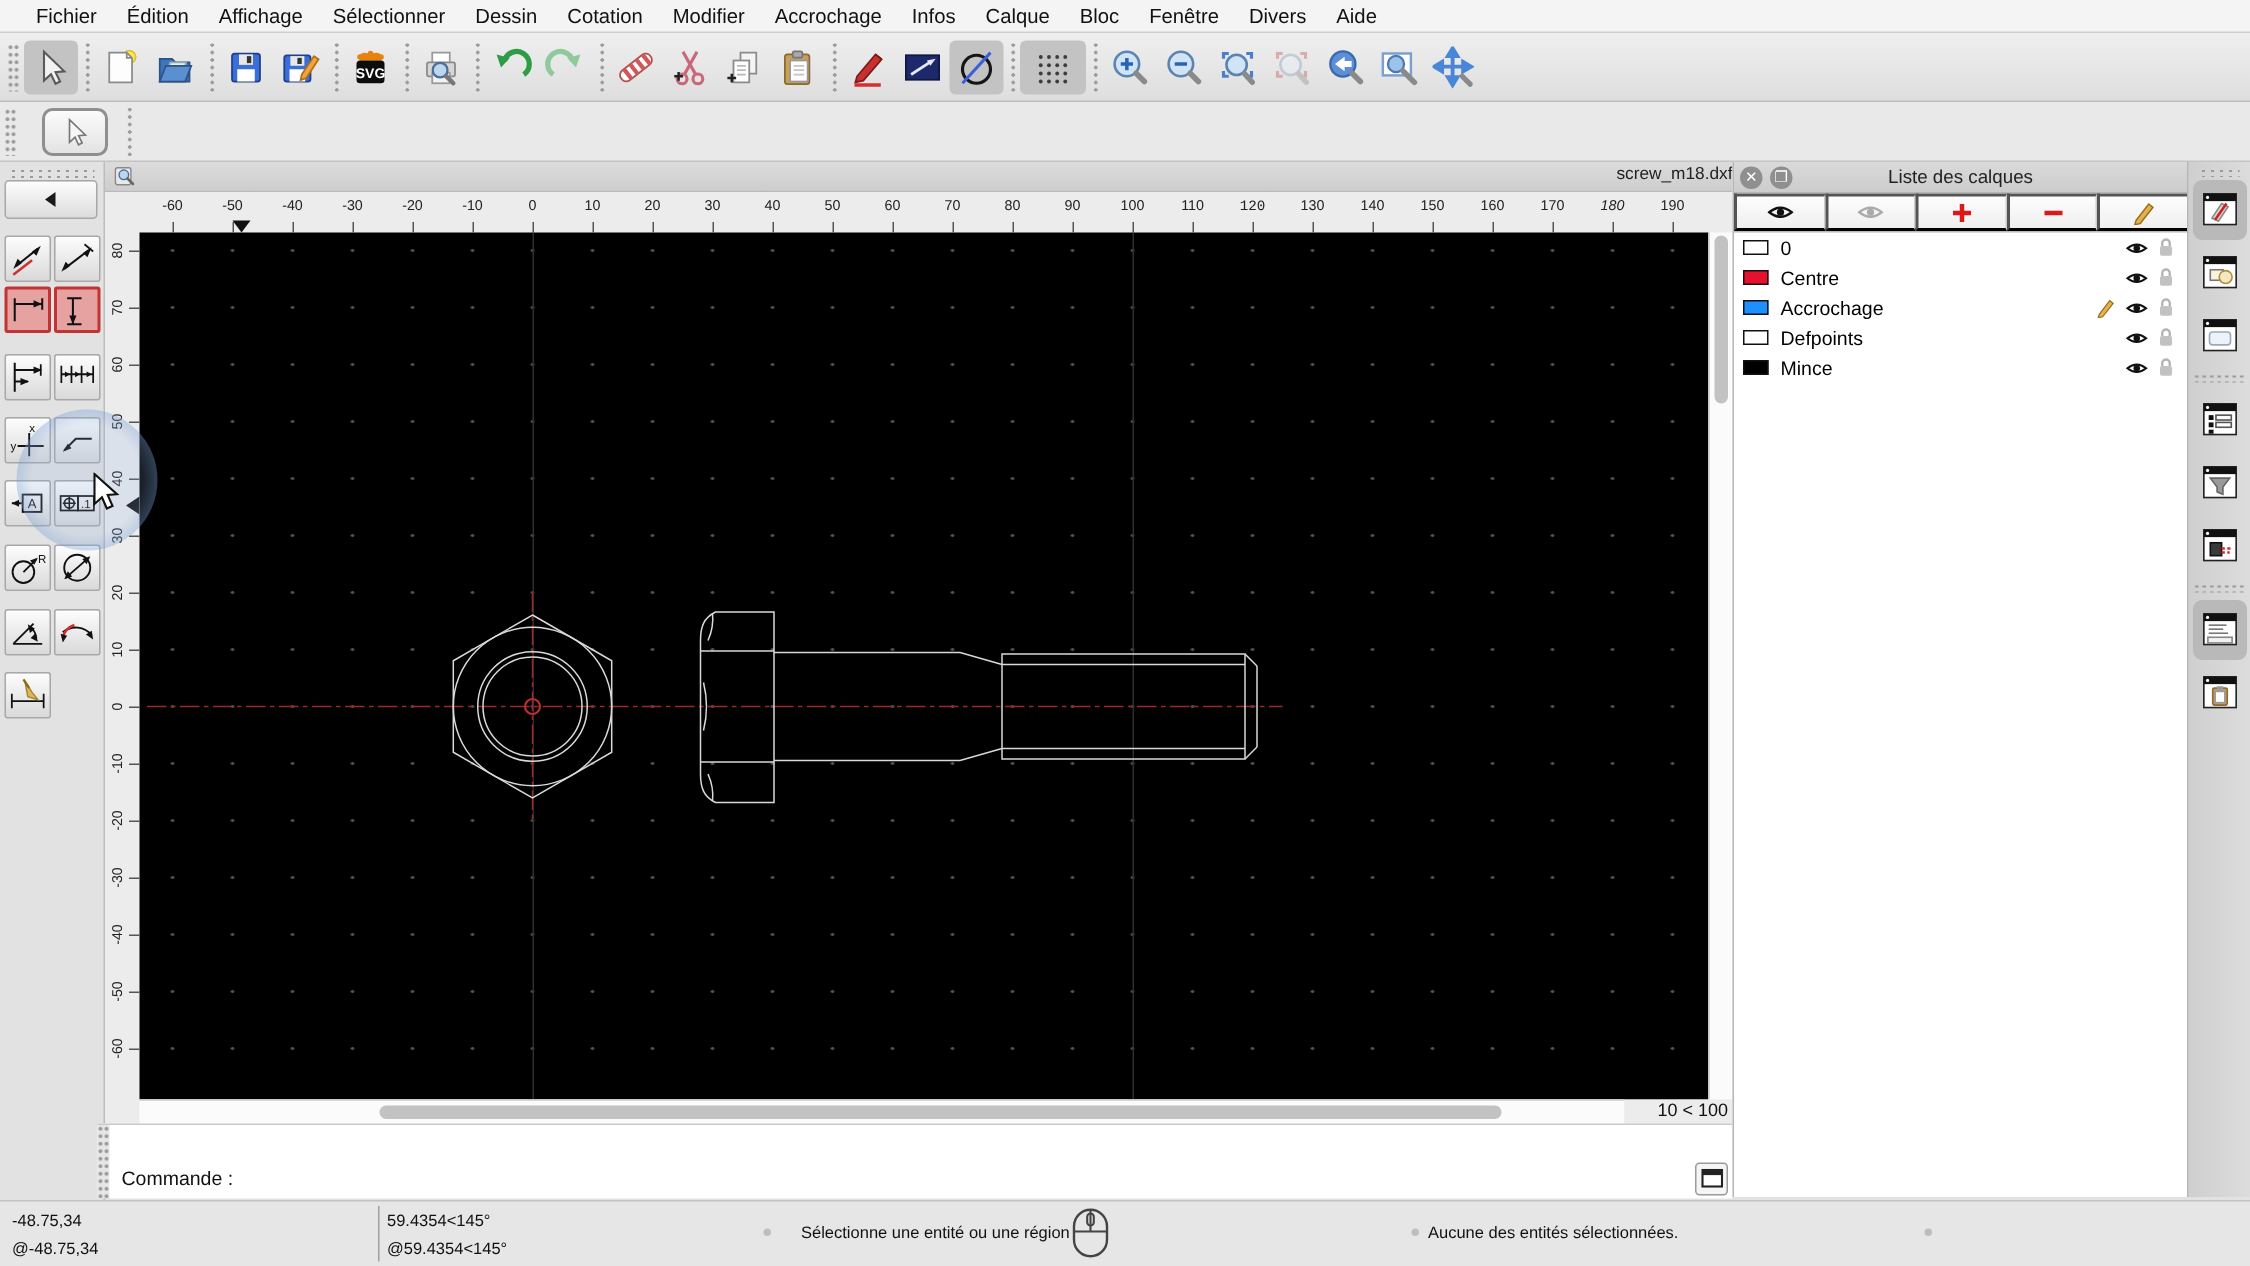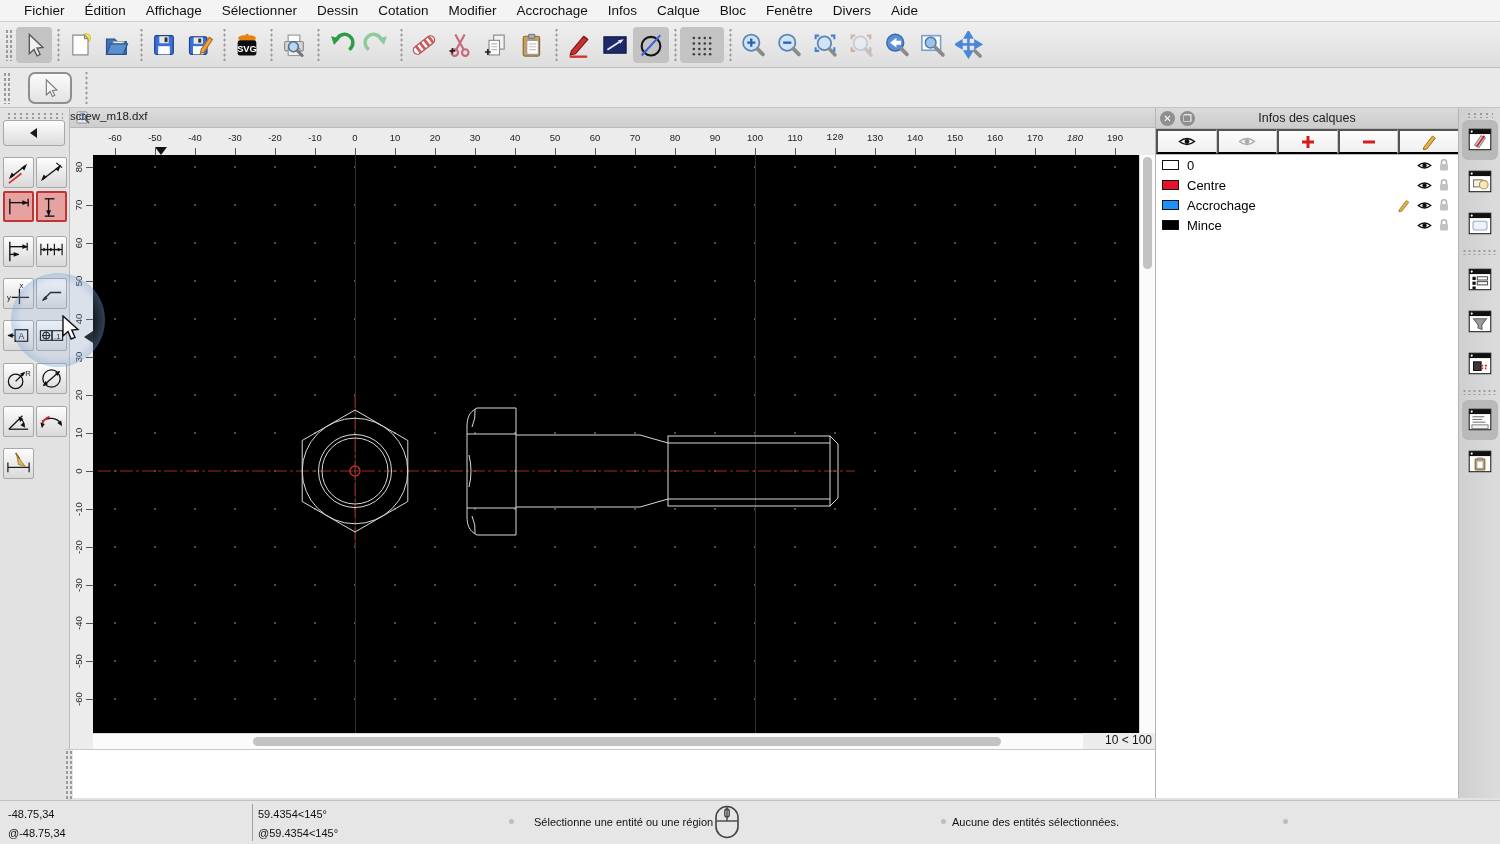--- a/index.html
+++ b/index.html
@@ -26,21 +26,21 @@
   #back-btn { position:absolute; left:3px; top:12px; width:62px; height:26px; border:1px solid #a8a8a8; border-radius:3px; background:linear-gradient(#fdfdfd,#dcdcdc); display:flex; align-items:center; justify-content:center; }
   .sbtn { position:absolute; width:31px; height:31px; border:1px solid #a8a8a8; border-radius:2px; background:linear-gradient(#fdfdfd,#d9d9d9); display:flex; align-items:center; justify-content:center; }
   .sbtn svg { width:27px; height:27px; }
   .sbtn.hl { background:rgba(235,90,90,.48); border:2px solid #c23333; }
   #halo { position:absolute; left:11px; top:165px; width:94px; height:94px; border-radius:50%; background:radial-gradient(circle,rgba(140,175,225,.18) 55%,rgba(120,160,215,.42) 72%,rgba(150,185,230,.15) 85%,transparent 88%); pointer-events:none; z-index:40; }
   #cursor { position:absolute; left:60px; top:207px; z-index:41; }
 
   
   #subwindow { position:absolute; left:70px; top:108px; width:1085px; height:641px; background:#ececec; }
   #sw-title { position:absolute; left:0; top:0; width:100%; height:20px; background:linear-gradient(#dcdcdc,#cdcdcd); border-bottom:1px solid #b9b9b9; }
-  #sw-title .t { position:absolute; left:0; right:0; top:2px; text-align:left; font-size:11.5px; color:#222; }
+  #sw-title .t { position:absolute; left:0; right:0; top:2px; text-align:right; font-size:11.5px; color:#222; }
   #sw-icon { position:absolute; left:6px; top:2px; }
   #hruler { position:absolute; left:23px; top:20px; width:1062px; height:27px; background:#ececec; overflow:hidden; }
   .hlab { position:absolute; top:4px; width:30px; margin-left:-15px; text-align:center; font-size:9.5px; color:#222; }
   .htick { position:absolute; bottom:0; width:1px; height:7px; background:#555; }
   #hmark { position:absolute; left:62px; bottom:0; width:0; height:0; border-left:6px solid transparent; border-right:6px solid transparent; border-top:8px solid #111; }
   #vruler { position:absolute; left:0; top:47px; width:23px; height:578px; background:#ececec; overflow:hidden; }
   .vlab { position:absolute; left:-2px; width:24px; height:14px; text-align:center; font-size:9.5px; color:#222; transform:rotate(-90deg); }
   .vtick { position:absolute; right:0; width:7px; height:1px; background:#555; }
   #vmark { position:absolute; right:0; top:176px; width:0; height:0; border-top:6px solid transparent; border-bottom:6px solid transparent; border-right:9px solid #111; }
 
@@ -628,27 +628,37 @@
         <div id="vthumb"></div>
       </div>
     <div id="hscroll">
         <div id="hthumb"></div>
       </div>
     <div id="gridlabel">10 &lt; 100</div>
   </div>
 
   <div id="commanddock">
     <div id="cmd-handle"></div>
+    <div id="cmd-row">
+      <span id="cmd-label">Commande :</span>
+      <input id="cmd-input" type="text" value="" style="">
+      <button id="cmd-detach">
+        <svg width="15" height="13" viewBox="0 0 15 13">
+            <rect x="1" y="1" width="13" height="11" fill="#fff" stroke="#222" stroke-width="1.4"></rect>
+            <rect x="1" y="1" width="13" height="3.4" fill="#222"></rect>
+          </svg>
+      </button>
+    </div>
   </div>
 
   <div id="rightpanel">
     <div id="lp-header">
       <div class="lp-circ" id="lp-close">✕</div>
       <div class="lp-circ" id="lp-float">❐</div>
-      <div id="lp-title">Infos des calques</div>
+      <div id="lp-title">Liste des calques</div>
     </div>
     <div id="lp-toolbar">
       <button class="lp-btn">
           <svg width="18" height="13" viewBox="0 0 18 13">
             <path d="M1.5 6.5 Q9 0.5 16.5 6.5 Q9 12.5 1.5 6.5 Z" fill="none" stroke="#111" stroke-width="1.5"></path>
             <circle cx="9" cy="6.5" r="2.4" fill="#111"></circle>
           </svg>
         </button>
       <button class="lp-btn">
           <svg width="18" height="13" viewBox="0 0 18 13">
@@ -712,20 +722,34 @@
               <path d="M1.5 6.5 Q9 0.5 16.5 6.5 Q9 12.5 1.5 6.5 Z" fill="none" stroke="#111" stroke-width="1.6"></path>
               <circle cx="9" cy="6.5" r="2.6" fill="#111"></circle>
             </svg>
             <svg width="12" height="14" viewBox="0 0 12 14">
               <path d="M3.5 6 V4.2 a2.5 2.5 0 0 1 5 0 V6" fill="none" stroke="#b5b5b5" stroke-width="1.6"></path>
               <rect x="2" y="6" width="8" height="6.5" rx="1.2" fill="#c2c2c2"></rect>
             </svg>
           </span>
         </div>
         <div class="layer-row">
+          <span class="swatch" style="background: rgb(255, 255, 255);"></span>
+          <span class="lname">Defpoints</span>
+          <span class="licons">
+            <svg width="15" height="11" viewBox="0 0 18 13">
+              <path d="M1.5 6.5 Q9 0.5 16.5 6.5 Q9 12.5 1.5 6.5 Z" fill="none" stroke="#111" stroke-width="1.6"></path>
+              <circle cx="9" cy="6.5" r="2.6" fill="#111"></circle>
+            </svg>
+            <svg width="12" height="14" viewBox="0 0 12 14">
+              <path d="M3.5 6 V4.2 a2.5 2.5 0 0 1 5 0 V6" fill="none" stroke="#b5b5b5" stroke-width="1.6"></path>
+              <rect x="2" y="6" width="8" height="6.5" rx="1.2" fill="#c2c2c2"></rect>
+            </svg>
+          </span>
+        </div>
+        <div class="layer-row">
           <span class="swatch" style="background: rgb(0, 0, 0);"></span>
           <span class="lname">Mince</span>
           <span class="licons">
             <svg width="15" height="11" viewBox="0 0 18 13">
               <path d="M1.5 6.5 Q9 0.5 16.5 6.5 Q9 12.5 1.5 6.5 Z" fill="none" stroke="#111" stroke-width="1.6"></path>
               <circle cx="9" cy="6.5" r="2.6" fill="#111"></circle>
             </svg>
             <svg width="12" height="14" viewBox="0 0 12 14">
               <path d="M3.5 6 V4.2 a2.5 2.5 0 0 1 5 0 V6" fill="none" stroke="#b5b5b5" stroke-width="1.6"></path>
               <rect x="2" y="6" width="8" height="6.5" rx="1.2" fill="#c2c2c2"></rect>

